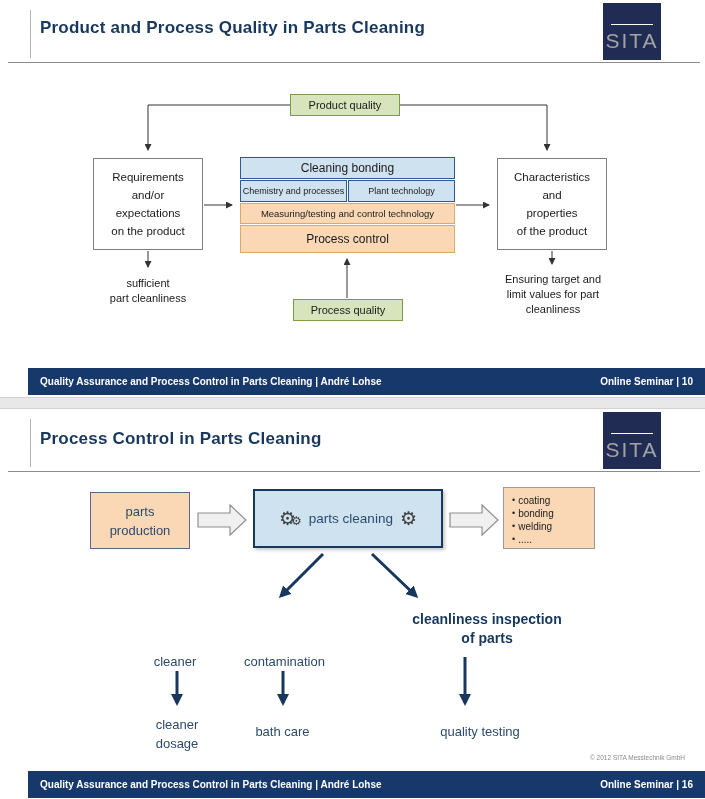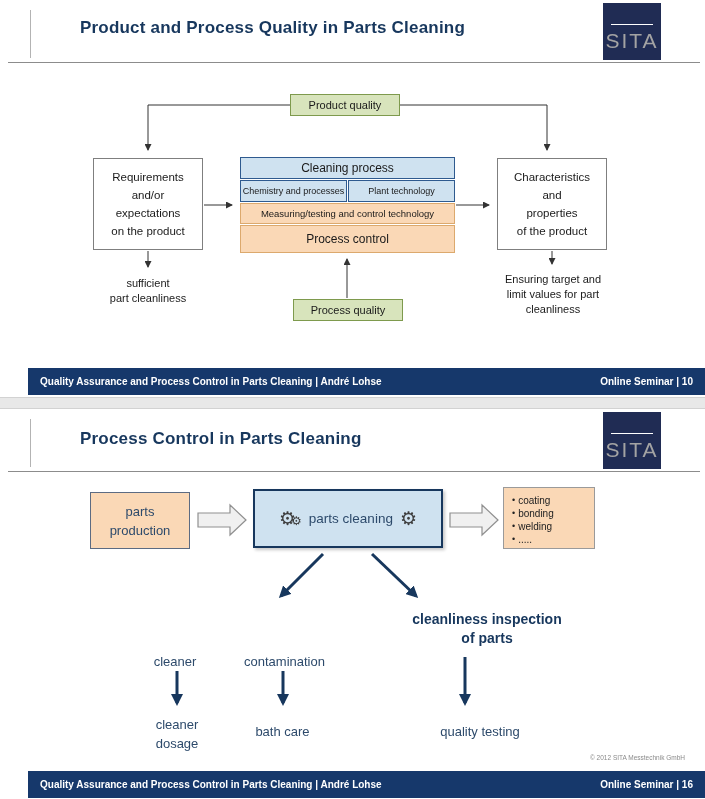--- a/index.html
+++ b/index.html
@@ -4,21 +4,21 @@
 <style>
   html,body{margin:0;padding:0;}
   body{
     width:705px;height:799px;position:relative;background:#e8e8e8;
     font-family:"Liberation Sans", sans-serif;color:#1a1a1a;
   }
   .slide{position:absolute;left:0;width:705px;background:#fff;box-shadow:0 0 0 1px #d2d2d2;overflow:hidden;}
   #slide1{top:0;height:397px;}
   #slide2{top:409px;height:390px;}
   .abs{position:absolute;}
-  .slide-title{font-size:17px;font-weight:bold;color:#17375d;letter-spacing:.2px;white-space:nowrap;margin-left:40px;}
+  .slide-title{font-size:17px;font-weight:bold;color:#17375d;letter-spacing:.2px;white-space:nowrap;}
   .accent-line{width:1px;background:#b3b3b3;}
   .hr{height:1px;background:#8c8c8c;}
   .sita{background:#202c54;display:flex;flex-direction:column;align-items:center;justify-content:flex-end;padding-bottom:7px;box-sizing:border-box;}
   .sita .bar{width:74%;height:1px;background:#fff;margin-bottom:4px;}
   .sita .txt{color:#a3a3a3;font-size:21px;letter-spacing:2px;}
   .box{box-sizing:border-box;display:flex;flex-direction:column;align-items:center;justify-content:center;
        text-align:center;border:1px solid #7f7f7f;background:#fff;}
   .green{background:#d8e4bc;border-color:#7e9a4d;}
   .blue{background:#cfe2f0;border-color:#2e5a8f;}
   .peach{background:#fad8b6;border-color:#dca96d;}
@@ -56,21 +56,21 @@
   <div class="abs box green" style="left:290px;top:94px;width:110px;height:22px;font-size:11px">Product quality</div>
 
   <div class="abs box" style="left:93px;top:158px;width:110px;height:92px;font-size:11.5px;line-height:18px">
     <div>Requirements</div>
     <div>and/or</div>
     <div>expectations</div>
     <div>on the product</div>
   </div>
 
   <div class="abs" style="left:240px;top:157px;width:215px">
-    <div class="box blue stack-sec" style="width:215px;height:22px;font-size:12px">Cleaning process</div>
+    <div class="box blue stack-sec" style="width:215px;height:22px;font-size:12px">Cleaning bonding</div>
     <div class="stack-sec" style="display:flex;width:215px;gap:1px">
       <div class="box blue" style="width:107px;height:22px;font-size:9px">Chemistry and processes</div>
       <div class="box blue" style="width:107px;height:22px;font-size:9px">Plant technology</div>
     </div>
     <div class="box peach stack-sec" style="width:215px;height:21px;font-size:9.5px">Measuring/testing and control technology</div>
     <div class="box peach" style="width:215px;height:28px;font-size:12px">Process control</div>
   </div>
 
   <div class="abs box" style="left:497px;top:158px;width:110px;height:92px;font-size:11.5px;line-height:18px">
     <div>Characteristics</div>

